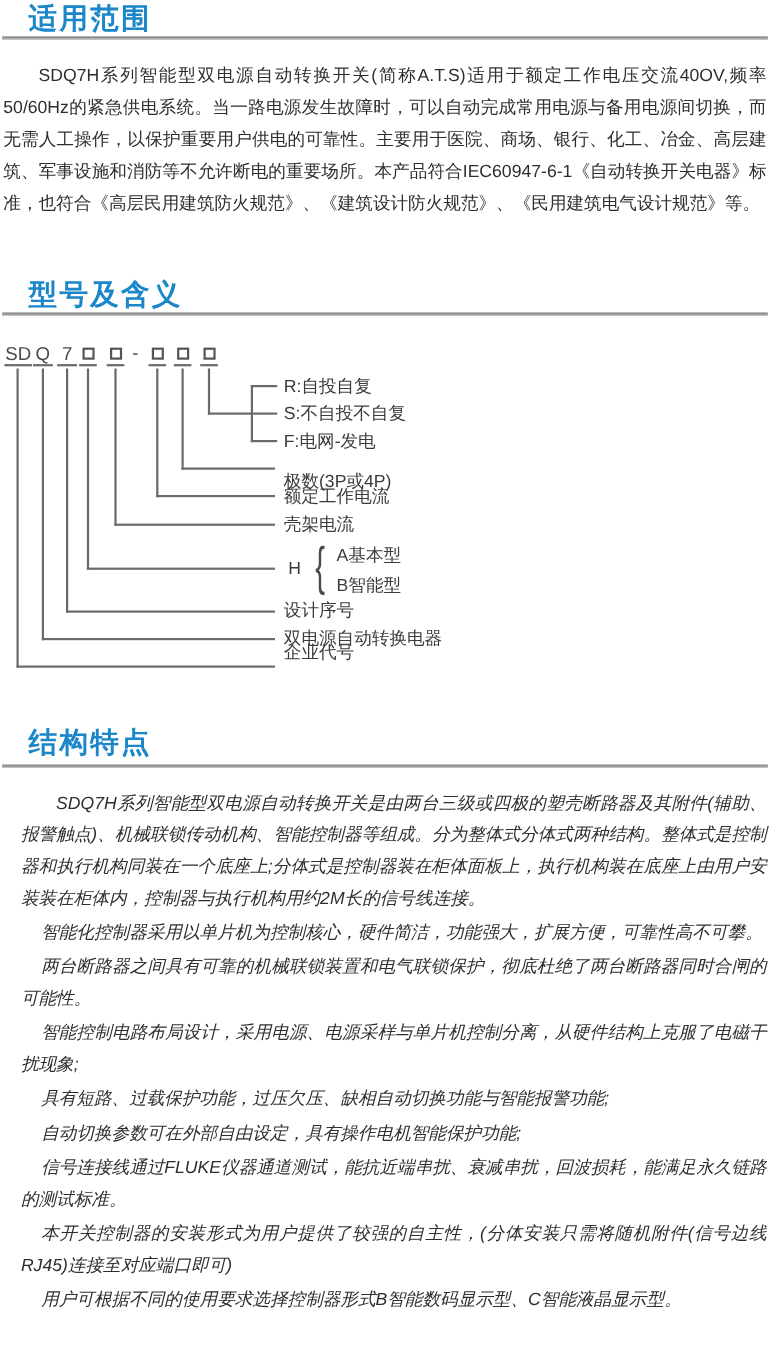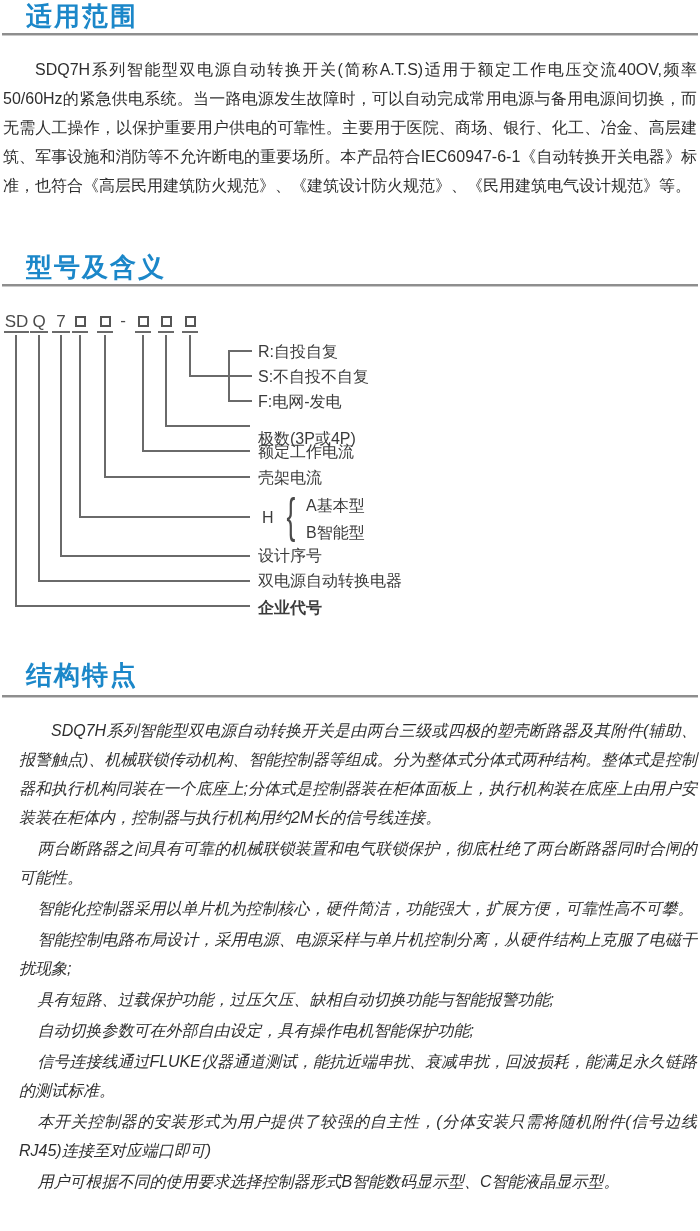--- a/index.html
+++ b/index.html
@@ -132,29 +132,29 @@
   <div class="dlabel" style="top:80px;text-align:center;">F:电网-发电</div>
   <div class="dlabel" style="top:105px;margin-top:12px;">极数(3P或4P)</div>
   <div class="dlabel" style="top:130px;">额定工作电流</div>
   <div class="dlabel" style="top:156px;">壳架电流</div>
   <div class="dlabel" style="top:196px; left:262px;">H</div>
   <div class="brace" style="top:181px; left:283px;">{</div>
   <div class="dlabel" style="top:184px; left:306px;">A基本型</div>
   <div class="dlabel" style="top:211px; left:306px;">B智能型</div>
   <div class="dlabel" style="top:234px;">设计序号</div>
   <div class="dlabel" style="top:259px;">双电源自动转换电器</div>
-  <div class="dlabel" style="top:286px;font-weight:bold;">企业代号</div>
+  <div class="dlabel" style="top:272px;">企业代号</div>
 </div>
 
 <h2 class="sec-title" style="top:661px;">结构特点</h2>
 <div class="rule" style="top:695px;"></div>
 
 <div class="body-text" style="top:716px;">
   <p class="para indent2">SDQ7H系列智能型双电源自动转换开关是由两台三级或四极的塑壳断路器及其附件(辅助、报警触点)、机械联锁传动机构、智能控制器等组成。分为整体式分体式两种结构。整体式是控制器和执行机构同装在一个底座上;分体式是控制器装在柜体面板上，执行机构装在底座上由用户安装装在柜体内，控制器与执行机构用约2M长的信号线连接。</p>
+  <p class="para indent1">智能化控制器采用以单片机为控制核心，硬件简洁，功能强大，扩展方便，可靠性高不可攀。</p>
   <p class="para indent1">两台断路器之间具有可靠的机械联锁装置和电气联锁保护，彻底杜绝了两台断路器同时合闸的可能性。</p>
-  <p class="para indent1">智能化控制器采用以单片机为控制核心，硬件简洁，功能强大，扩展方便，可靠性高不可攀。</p>
   <p class="para indent1">智能控制电路布局设计，采用电源、电源采样与单片机控制分离，从硬件结构上克服了电磁干扰现象;</p>
   <p class="para indent1">具有短路、过载保护功能，过压欠压、缺相自动切换功能与智能报警功能;</p>
   <p class="para indent1">自动切换参数可在外部自由设定，具有操作电机智能保护功能;</p>
   <p class="para indent1">信号连接线通过FLUKE仪器通道测试，能抗近端串扰、衰减串扰，回波损耗，能满足永久链路的测试标准。</p>
   <p class="para indent1">本开关控制器的安装形式为用户提供了较强的自主性，(分体安装只需将随机附件(信号边线RJ45)连接至对应端口即可)</p>
   <p class="para indent1">用户可根据不同的使用要求选择控制器形式B智能数码显示型、C智能液晶显示型。</p>
 </div>
 
 </body></html>

